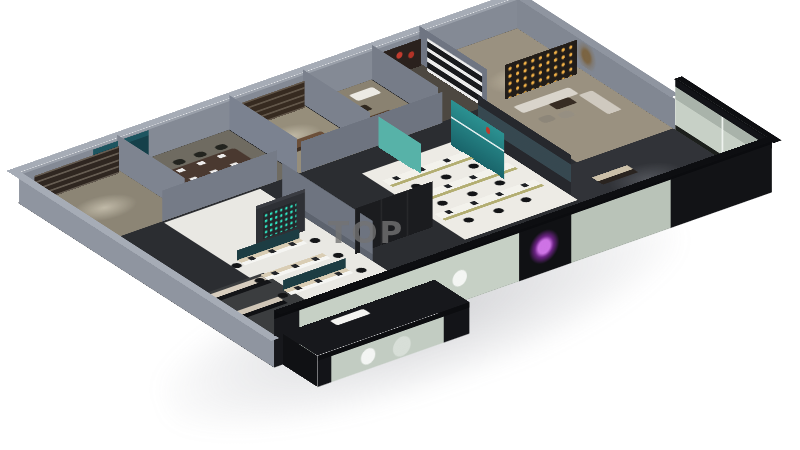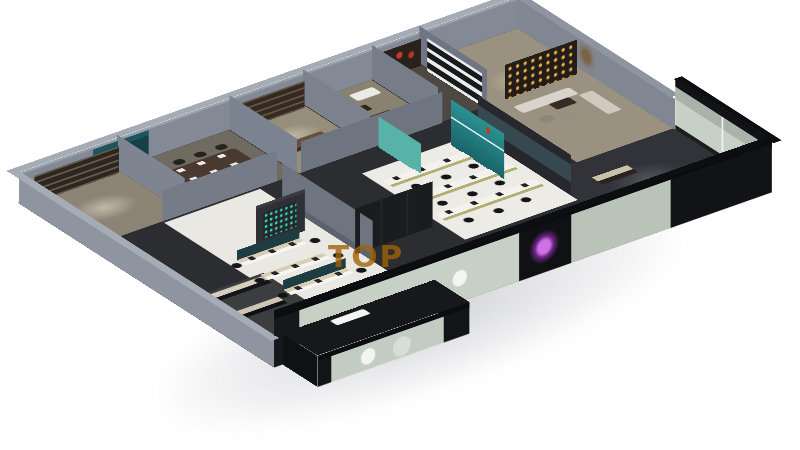--- a/index.html
+++ b/index.html
@@ -154,14 +154,14 @@
       <div class="el" style="left: 516px; top: 164px; width: 15px; height: 13px; transform: translateZ(1.5px); background: rgb(150, 143, 130); border-radius: 35%;"></div>
       <div class="el" style="left: 522px; top: 144px; width: 24px; height: 14px; transform: translateZ(1.7px); background: rgb(55, 44, 35); border-radius: 2px;"></div>
       <div class="el" style="left: 14px; top: 258px; width: 84px; height: 16px; transform: translateZ(1.4px); background: linear-gradient(rgb(215, 205, 190) 0px, rgb(215, 205, 190) 9px, rgb(20, 21, 24) 9px);"></div>
       <div class="el" style="left: 24px; top: 300px; width: 62px; height: 16px; transform: translateZ(1.4px); background: linear-gradient(rgb(207, 197, 182) 0px, rgb(207, 197, 182) 9px, rgb(16, 17, 20) 9px);"></div>
       <div class="el" style="left: 182px; top: 330px; width: 58px; height: 26px; transform: translateZ(1.6px); background: linear-gradient(90deg, rgb(217, 179, 60) 0px, rgb(217, 179, 60) 4px, rgba(0, 0, 0, 0) 4px), rgb(19, 20, 24); border-radius: 2px;"></div>
       <div class="el" style="left: 468px; top: 286px; width: 42px; height: 18px; transform: translateZ(1.4px); background: linear-gradient(rgb(203, 192, 169) 0px, rgb(203, 192, 169) 10px, rgb(42, 36, 32) 10px);"></div>
       <div class="el" style="left: 520px; top: 322px; width: 38px; height: 16px; transform: translateZ(1.4px); background: linear-gradient(rgb(196, 185, 162) 0px, rgb(196, 185, 162) 9px, rgb(38, 32, 25) 9px);"></div>
       <div class="el" style="left: 232px; top: 128px; width: 9px; height: 9px; transform: translateZ(1.5px); background: rgb(53, 87, 50); border-radius: 50%;"></div>
       <div class="el" style="left: 452px; top: 214px; width: 9px; height: 9px; transform: translateZ(1.5px); background: rgb(49, 80, 46); border-radius: 50%;"></div>
     </div>
-  <div class="watermark" style="color: #a16207; margin-top: 24px;">TOP</div>
+  <div class="watermark" style="color: #737373;">TOP</div>
 </div>
 
 </body></html>

